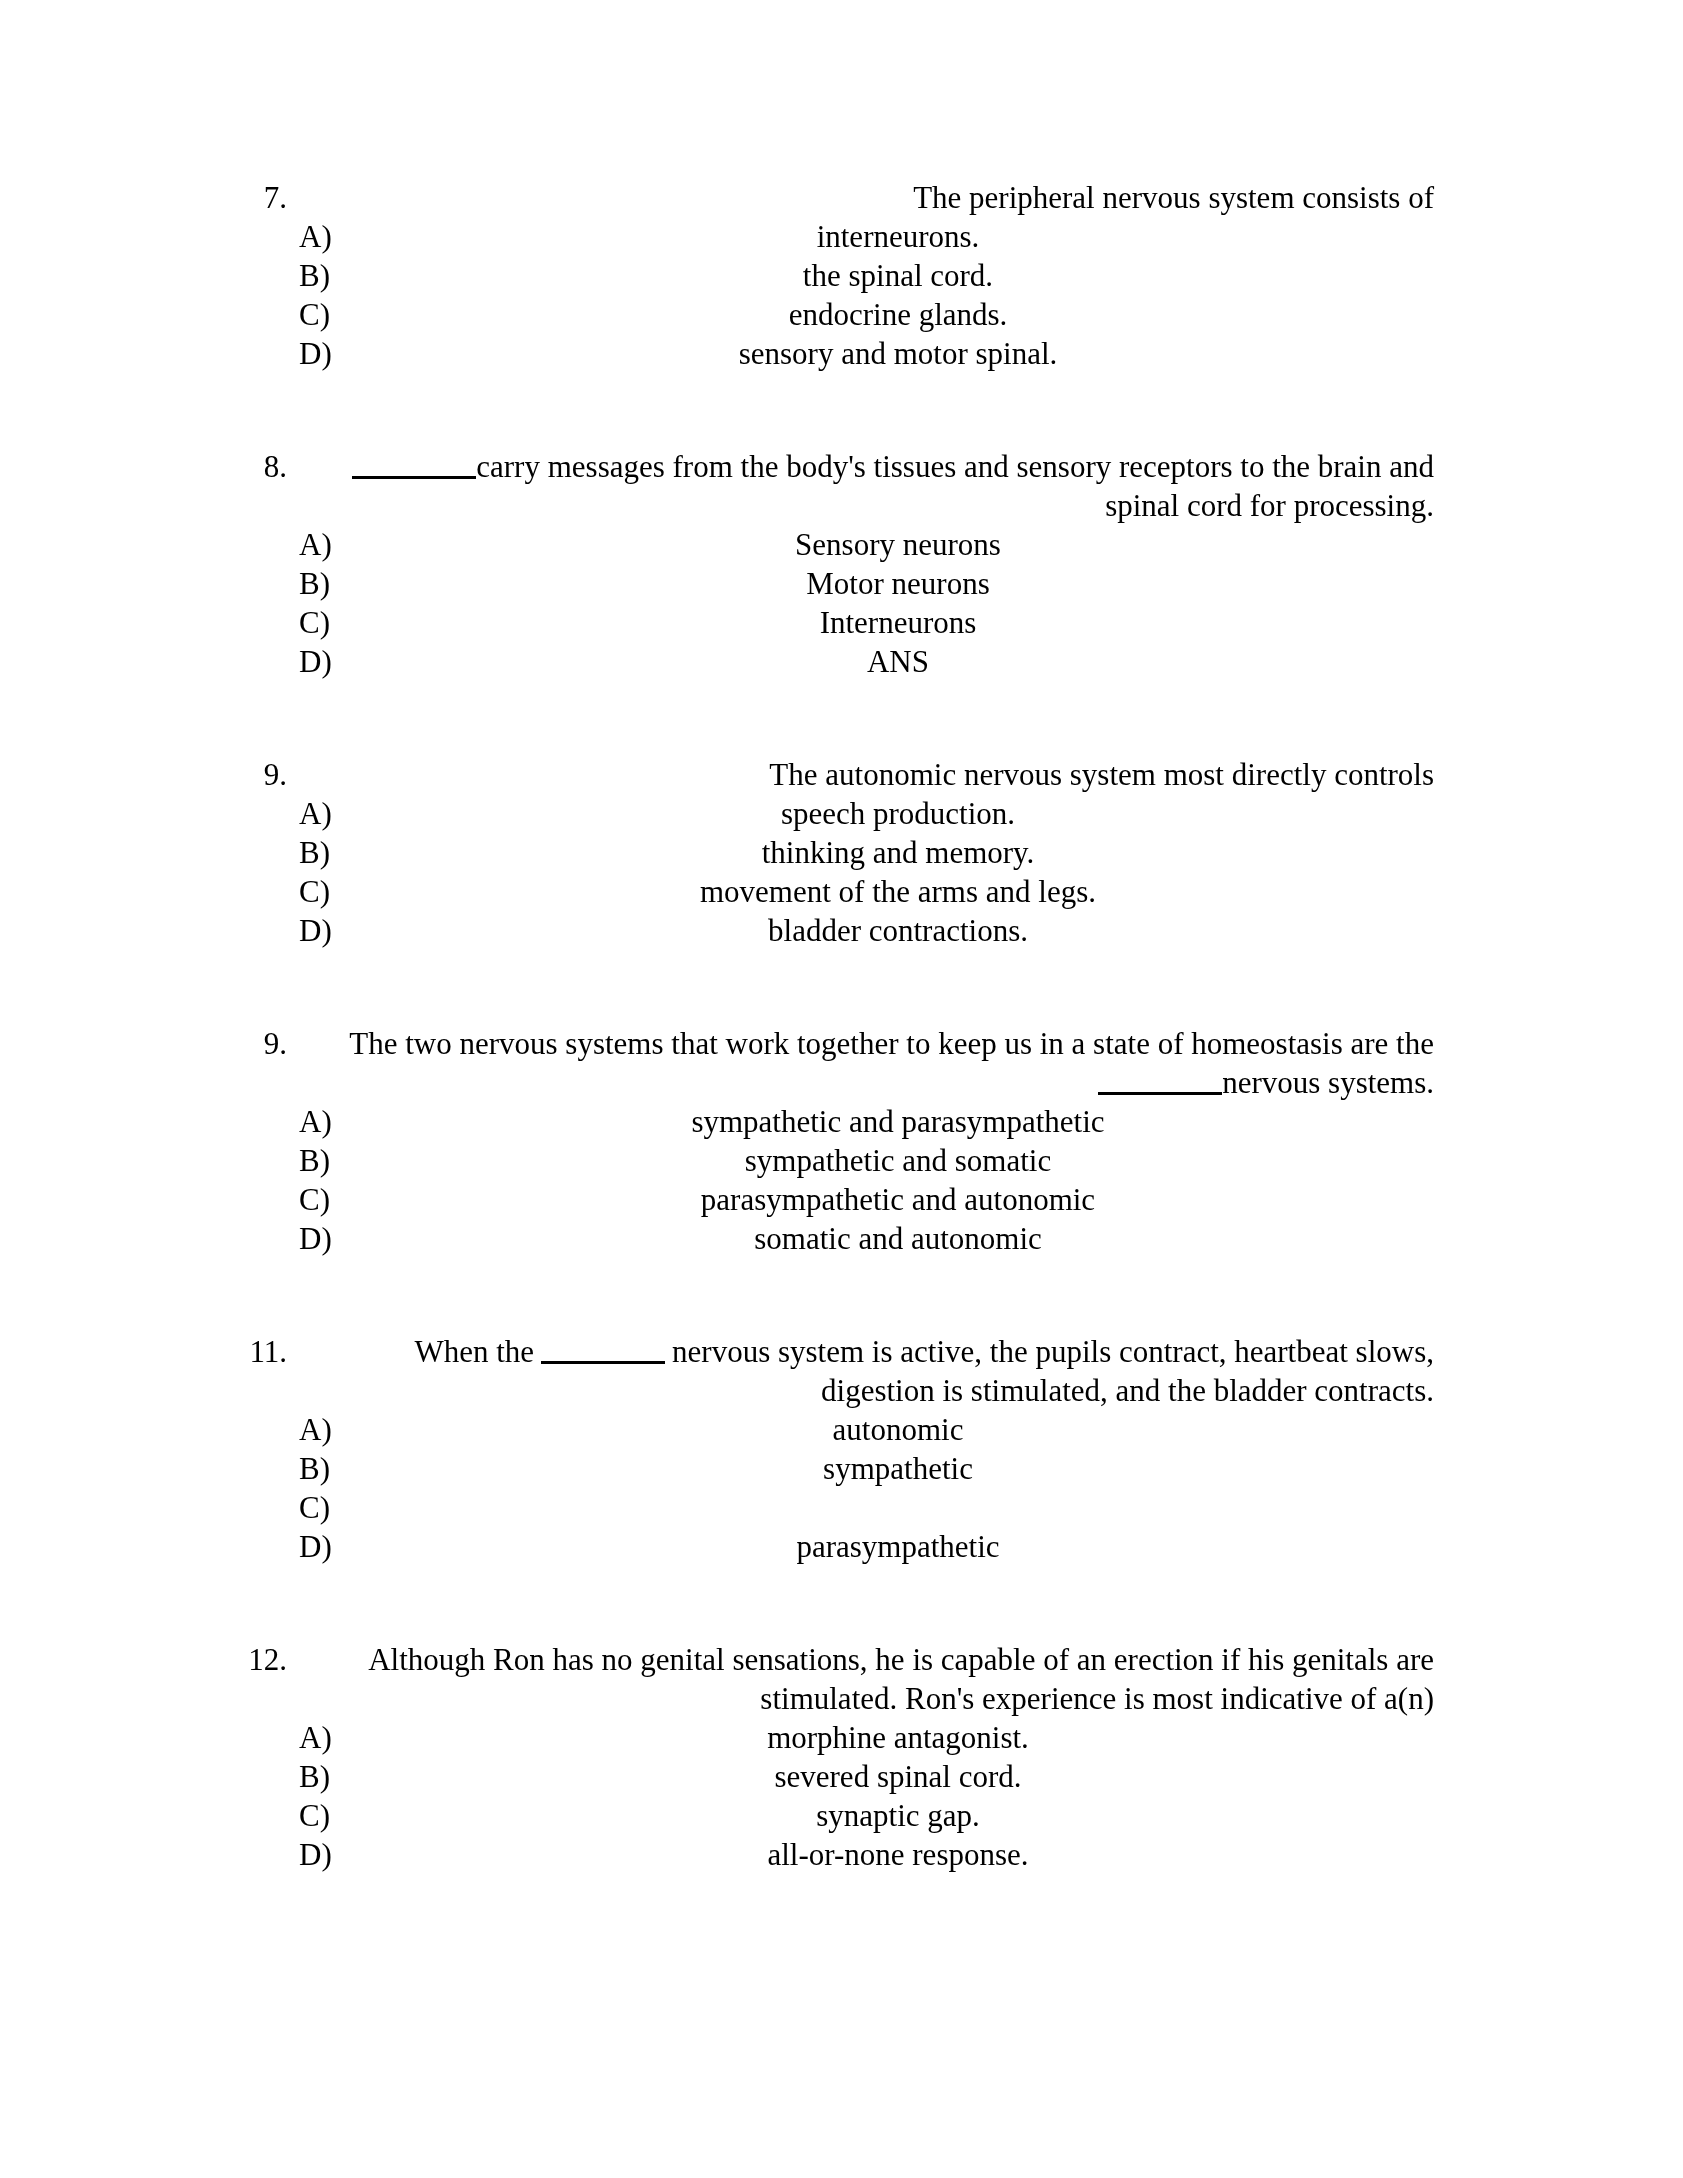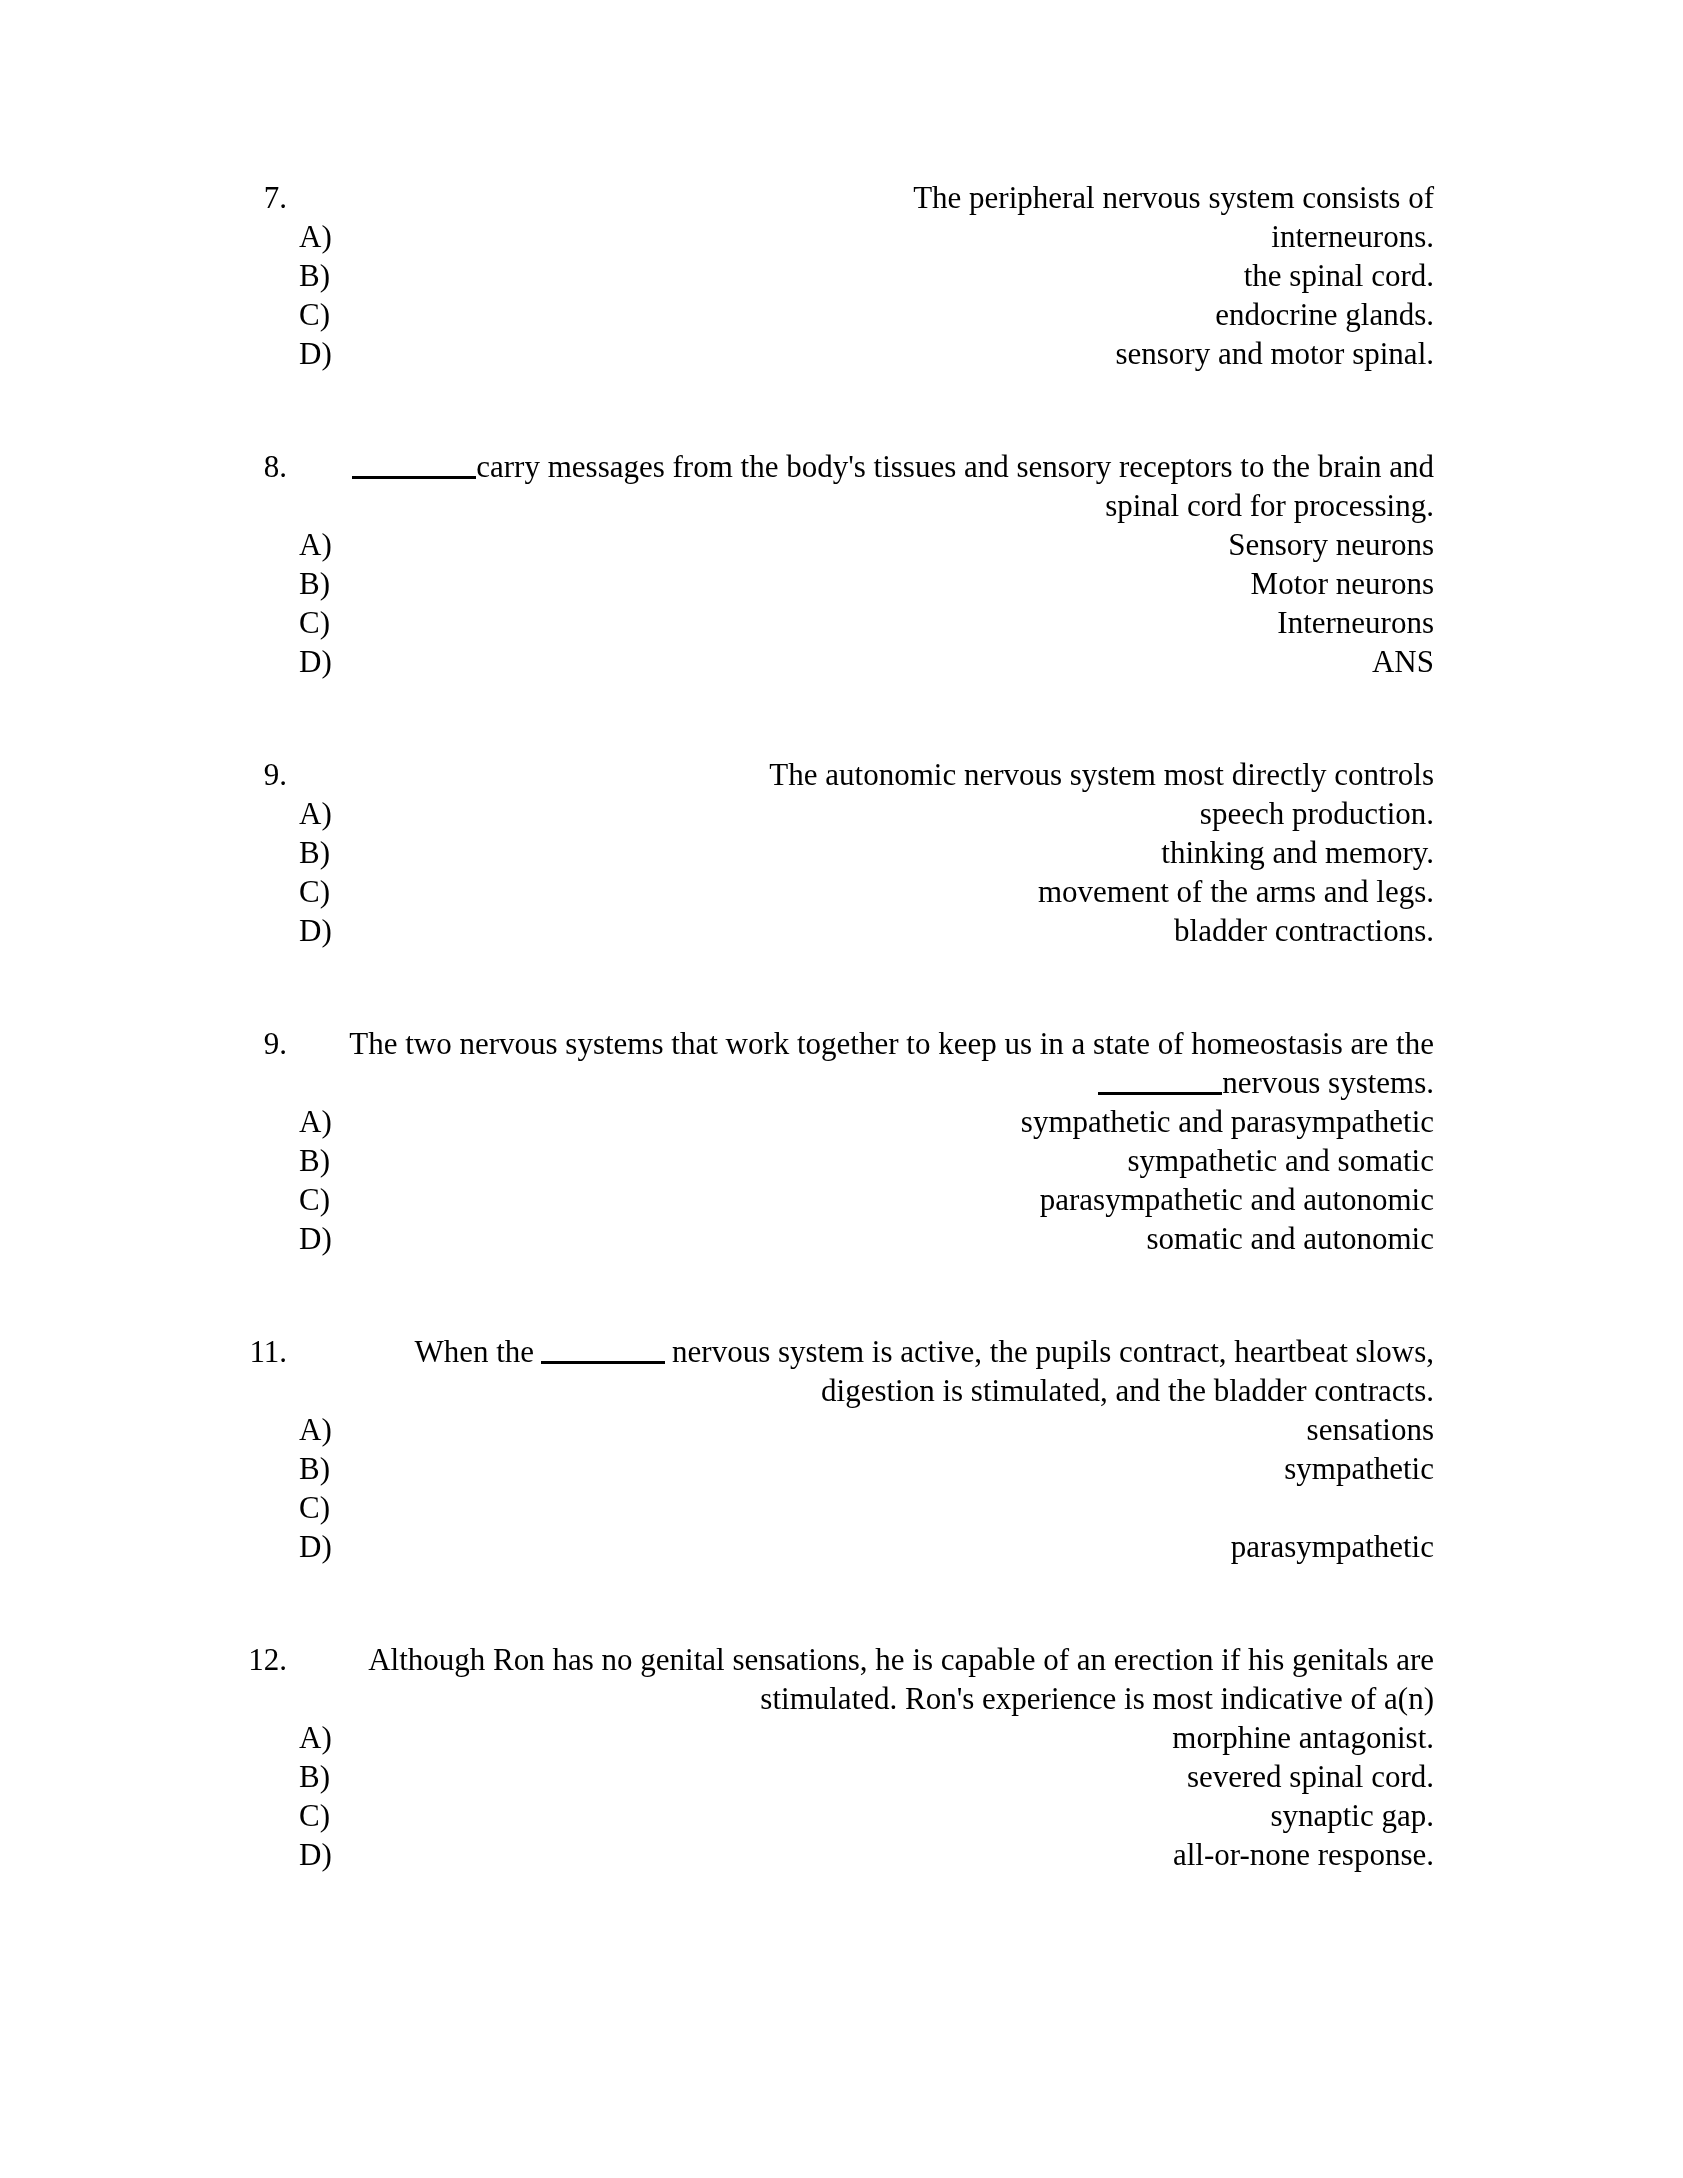--- a/index.html
+++ b/index.html
@@ -60,21 +60,21 @@
   .option-letter {
     flex: 0 0 63px;
     width: 63px;
     text-align: left;
     padding-left: 63px;
     box-sizing: content-box;
     white-space: nowrap;
   }
   .option-text {
     flex: 1 1 auto;
-    text-align: right;
+    text-align: center;
   }
   
   .blank {
     display: inline-block;
     width: 124px;
     border-bottom: 3px solid #000000;
     vertical-align: -2px;
     height: 22px;
     margin: 0;
   }
@@ -185,21 +185,21 @@
         </div>
       </div>
       <div class="question">
         <div class="stem">
           <span class="stem-num">11.</span>
           <span class="stem-text"><span>When the</span><span class="blank spaced"></span><span>nervous system is active, the pupils contract, heartbeat slows, digestion is stimulated, and the bladder contracts.</span></span>
         </div>
         <div class="options">
           <div class="option">
             <span class="option-letter">A)</span>
-            <span class="option-text">sensations</span>
+            <span class="option-text">autonomic</span>
           </div>
           <div class="option">
             <span class="option-letter">B)</span>
             <span class="option-text">sympathetic</span>
           </div>
           <div class="option">
             <span class="option-letter">C)</span>
           </div>
           <div class="option">
             <span class="option-letter">D)</span>

